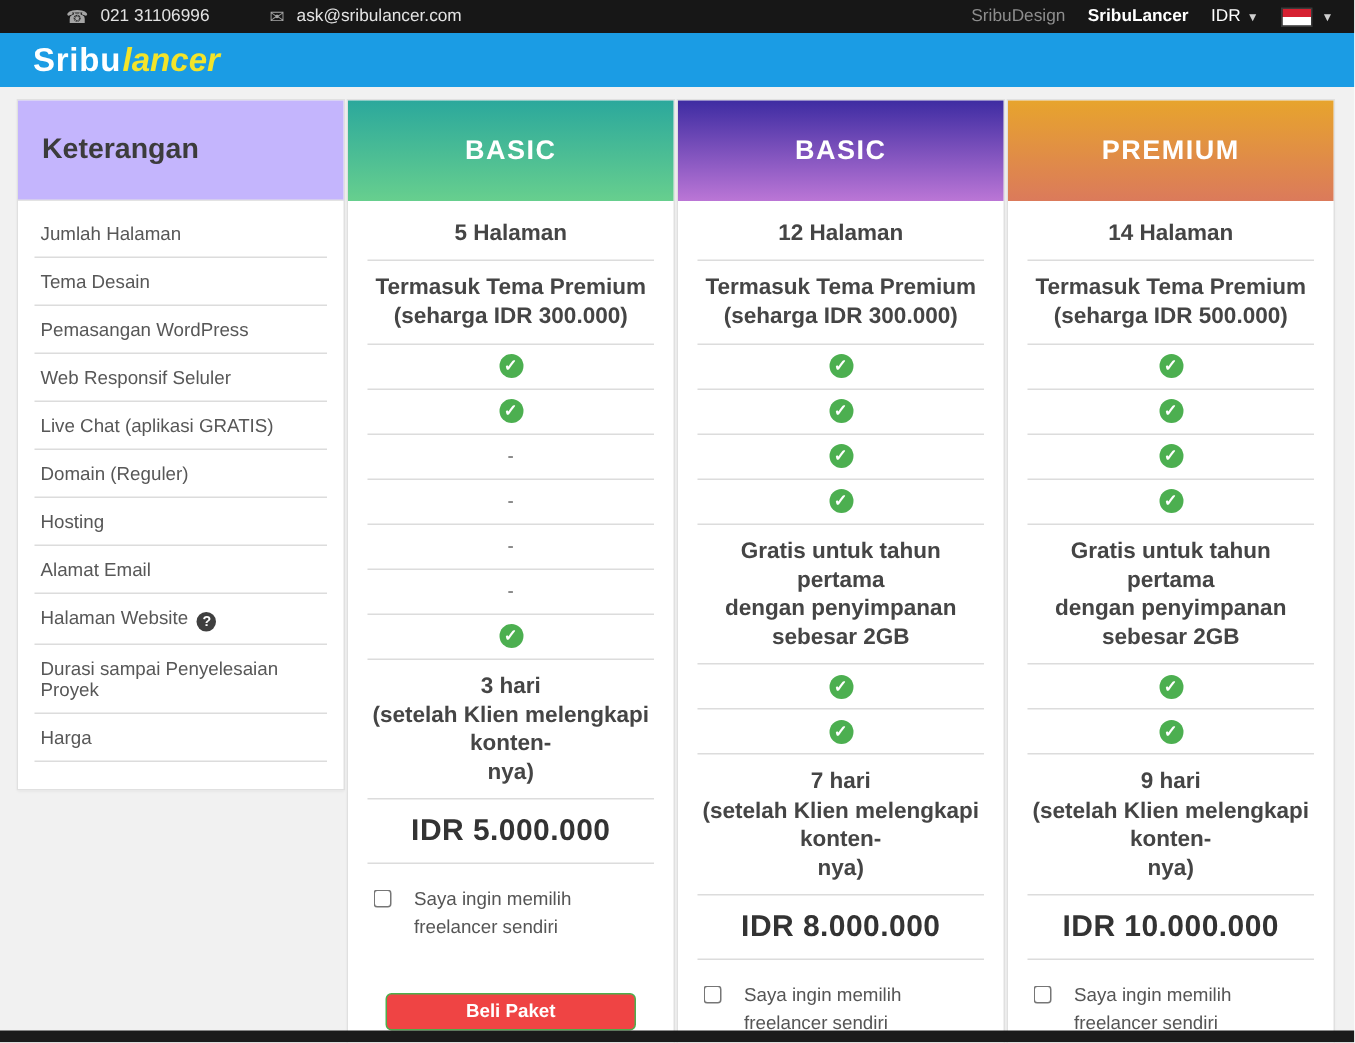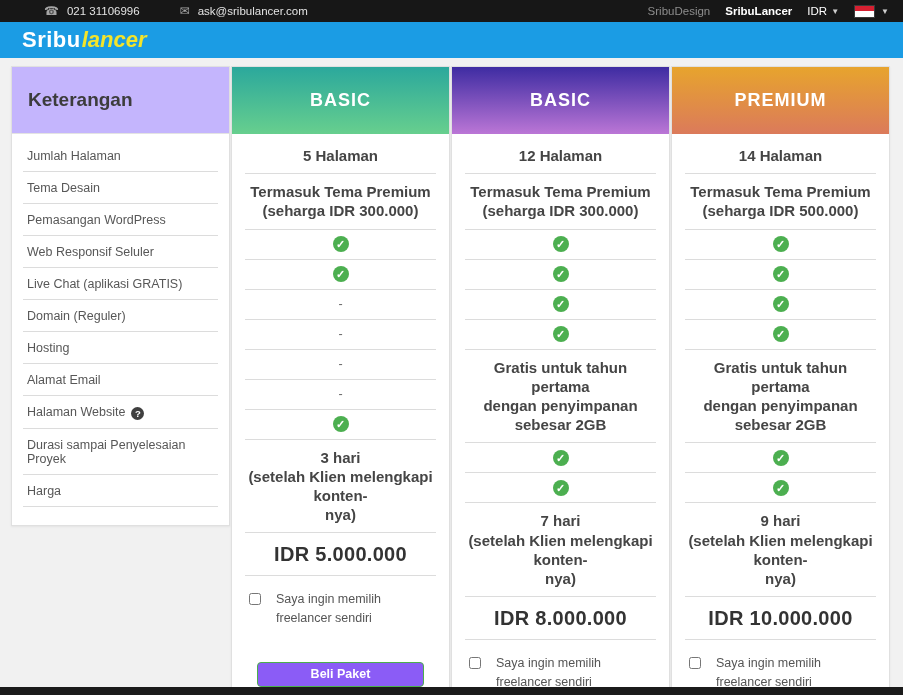--- a/index.html
+++ b/index.html
@@ -45,21 +45,21 @@
   .plan-body { padding:4px 0 18px; }
   .p-row { margin:0 13px; border-bottom:1px solid #dcdcdc; display:flex; align-items:center; justify-content:center; text-align:center; }
   .p-row.text { font-size:15px; font-weight:700; color:#454545; padding:8px 2px; white-space:pre-line; line-height:1.28; }
   .p-row.icon { height:30px; }
   .check-badge { width:16px; height:16px; border-radius:50%; background:#4caf50; color:#ffffff; font-size:11px; line-height:16px; text-align:center; font-weight:bold; }
   .dash { color:#666666; font-size:12.5px; }
   .p-row.price { font-size:20px; font-weight:700; color:#333333; padding:10px 0 9px; letter-spacing:.3px; }
   .chk-row { margin:14px 16px 0 17px; display:flex; align-items:flex-start; gap:15px; font-size:12.5px; color:#555555; line-height:1.5; cursor:pointer; }
   .chk-row input { width:12px; height:12px; margin-top:3px; cursor:pointer; }
   .buy-wrap { margin:34px 25px 0; }
-  .buy-btn { display:block; width:100%; height:25px; background:#8b5cf6; border:1px solid #4cae4c; border-radius:4px; color:#ffffff; font-weight:700; font-size:12.5px; font-family:"Liberation Sans", sans-serif; cursor:pointer; }
+  .buy-btn { display:block; width:100%; height:25px; background:#ef4444; border:1px solid #4cae4c; border-radius:4px; color:#ffffff; font-weight:700; font-size:12.5px; font-family:"Liberation Sans", sans-serif; cursor:pointer; }
 
   
   .footer-strip { position:absolute; left:0; right:0; bottom:0; height:8px; background:#1b1b1b; }
 </style>
 </head>
 <body>
 
 <div class="screen">
 
   <div class="topbar">

